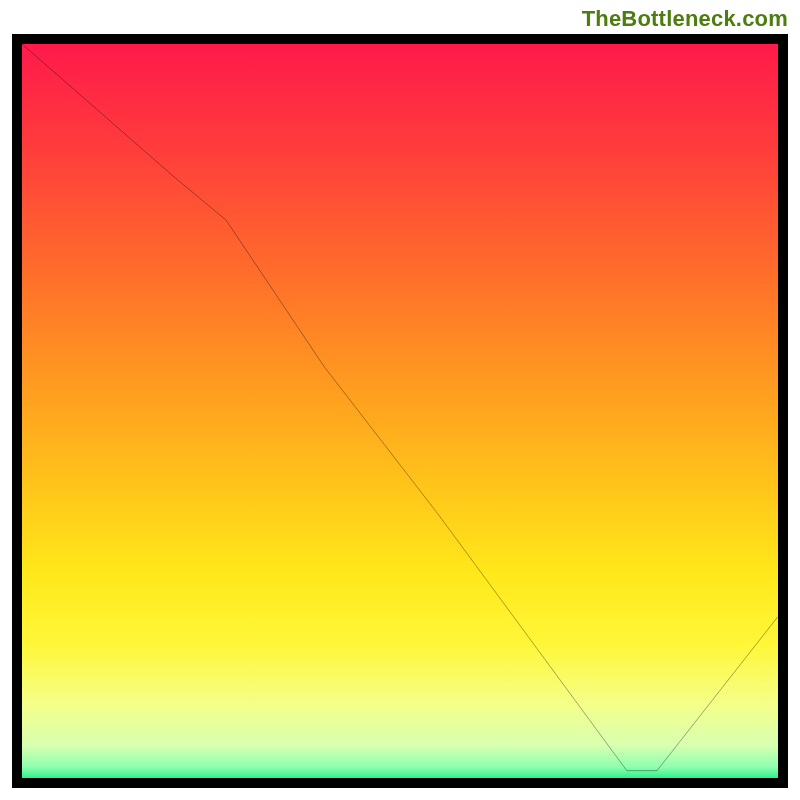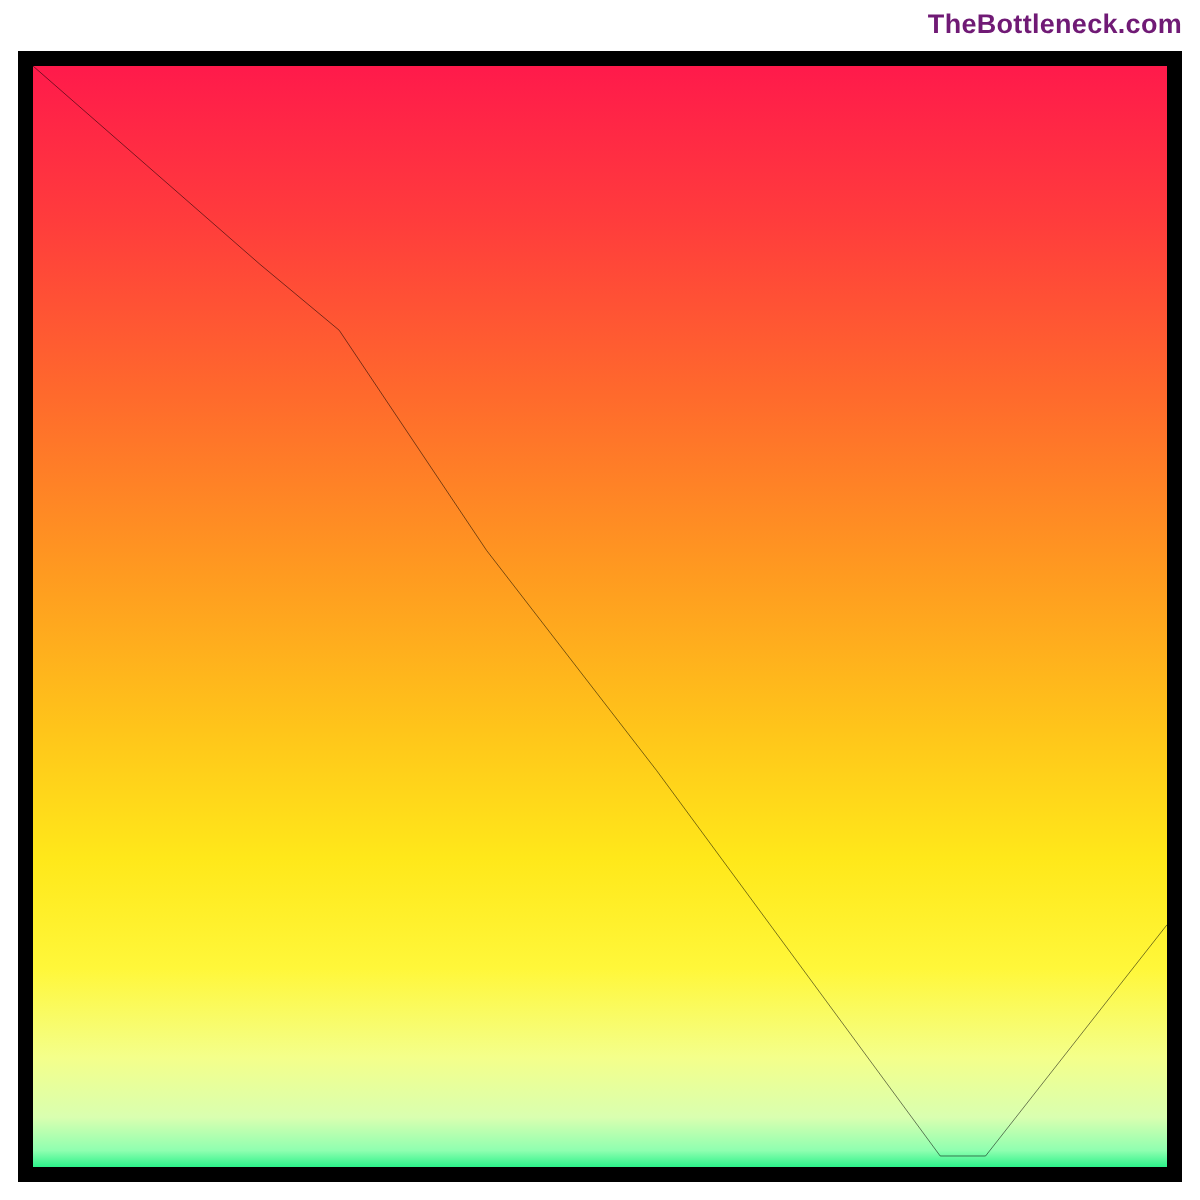--- a/index.html
+++ b/index.html
@@ -13,22 +13,22 @@
   }
   .stage {
     position: relative;
     width: 800px;
     height: 800px;
   }
   .watermark {
     position: absolute;
     top: 6px;
     right: 12px;
-    font-size: 18px;
-    color: #701a75;
+    font-size: 22px;
+    color: #4d7c0f;
     font-weight: 600;
     letter-spacing: 0.2px;
     user-select: none;
   }
   .plot-outer {
     position: absolute;
     left: 12px;
     top: 34px;
     width: 776px;
     height: 754px;

